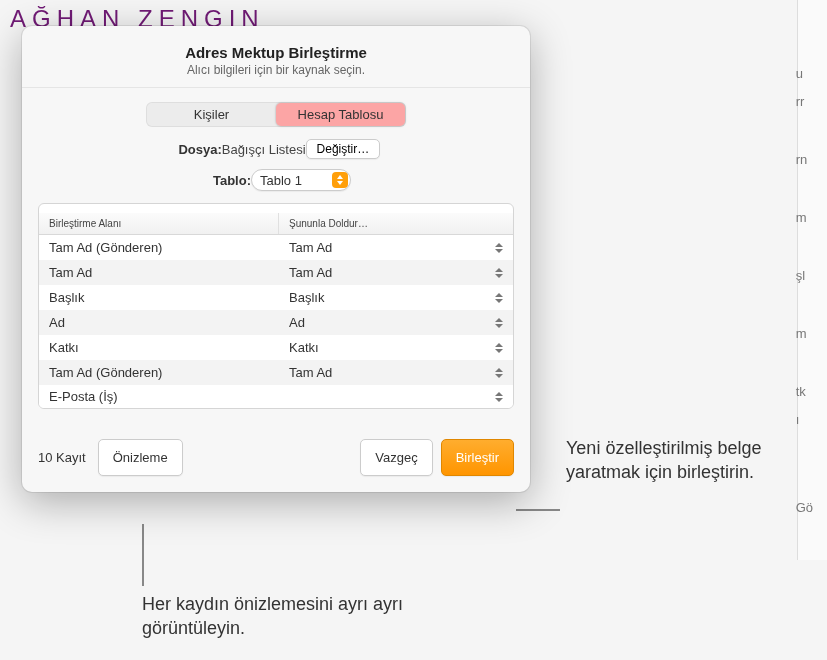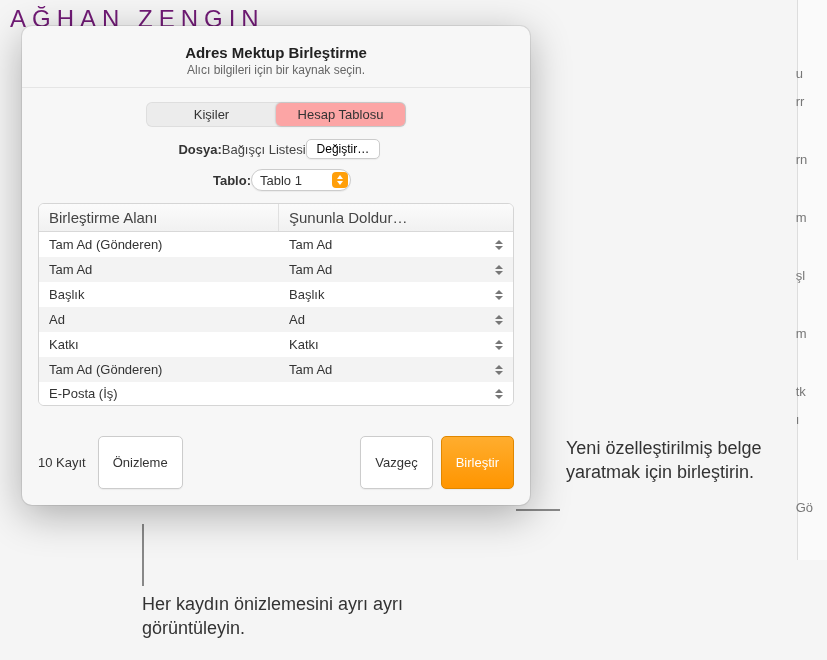--- a/index.html
+++ b/index.html
@@ -145,22 +145,23 @@
       margin: 0 16px;
       border: 1px solid #d5d5d5;
       border-radius: 6px;
       overflow: hidden;
       background: #fff;
     }
     .thead {
       display: flex;
       background: linear-gradient(#fbfbfb,#f1f1f1);
       border-bottom: 1px solid #d8d8d8;
-      font-size: 15px;
+      font-size: 10px;
       color: #444;
+      margin-top: 9px;
     }
     .th {
       padding: 5px 10px;
       border-right: 1px solid #e0e0e0;
     }
     .th:first-child { width: 240px; }
     .th:last-child { flex: 1; border-right: none; }
     .tbody {
       max-height: 178px;
       overflow-y: auto;
@@ -193,21 +194,21 @@
     .footer-left {
       font-size: 13px;
       color: #333;
       margin-right: 4px;
     }
     .spacer { flex: 1; }
     .btn {
       background: #fff;
       border: 1px solid #ccc;
       border-radius: 5px;
-      padding: 18px 14px;
+      padding: 10px 14px;
       font-size: 13px;
       color: #333;
       cursor: pointer;
       box-shadow: 0 1px 1px rgba(0,0,0,0.05);
     }
     .btn.primary {
       background: linear-gradient(#ffad2e,#ff9500);
       border-color: #e08700;
       color: #fff;
       font-weight: 500;

